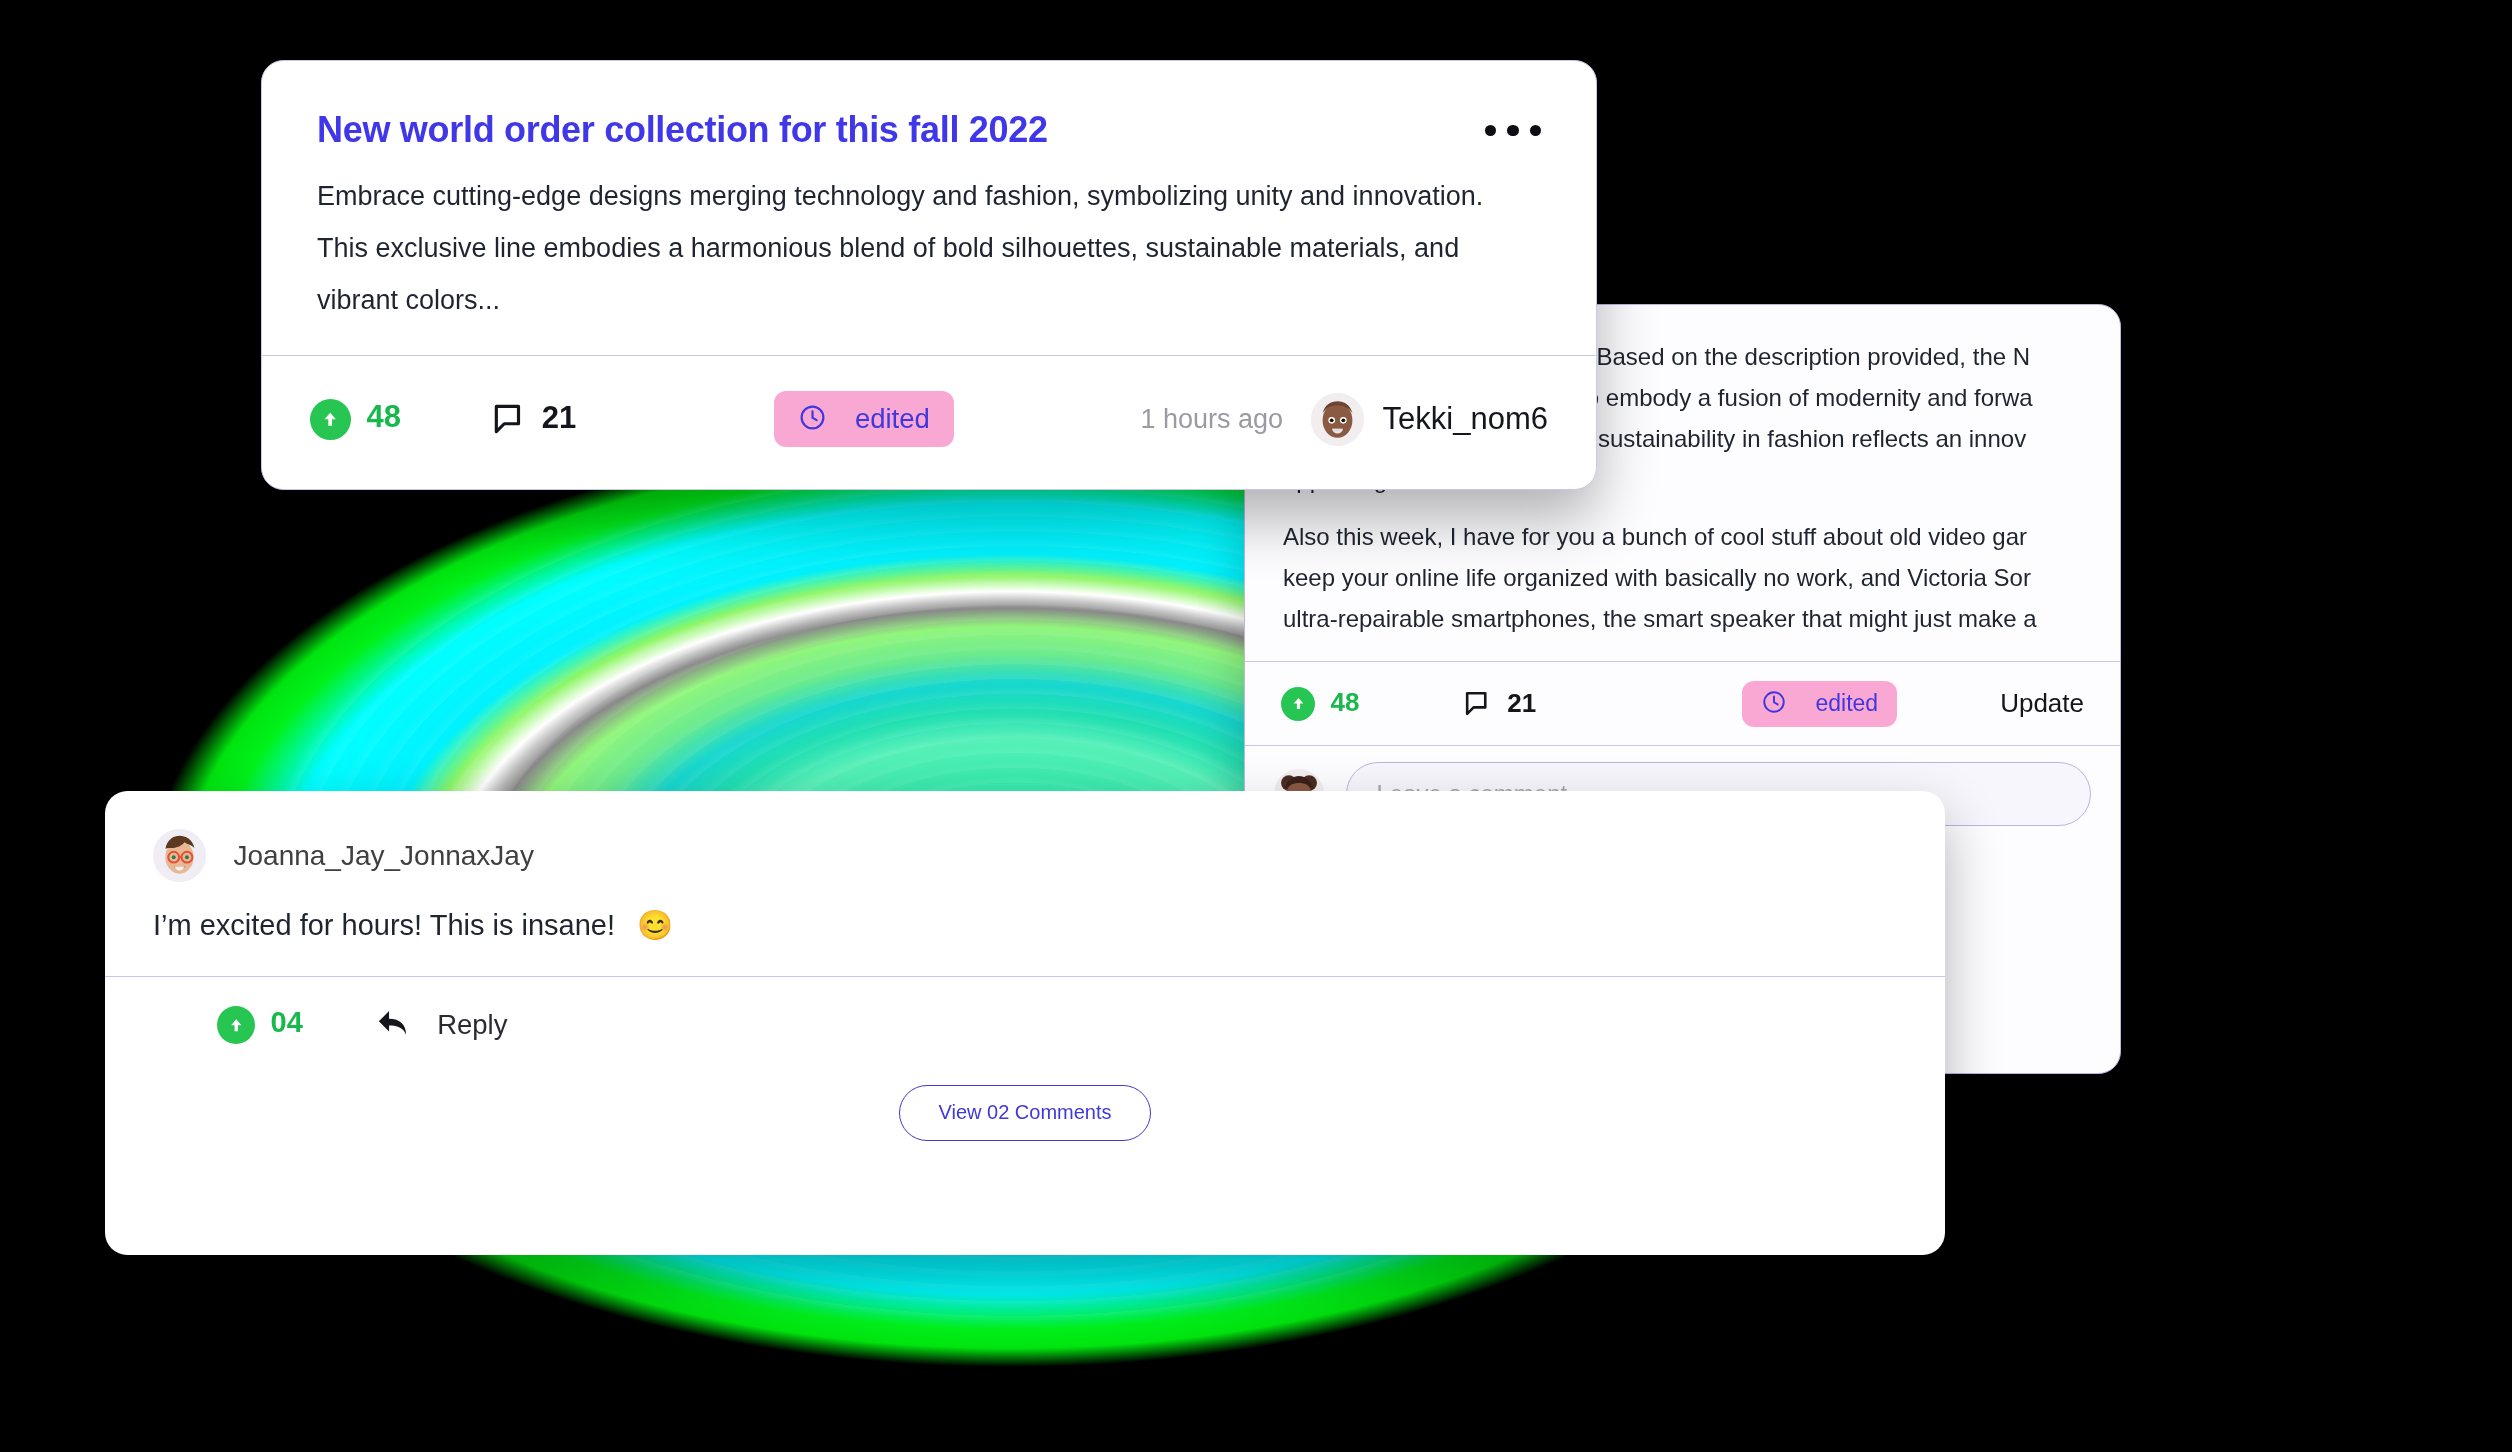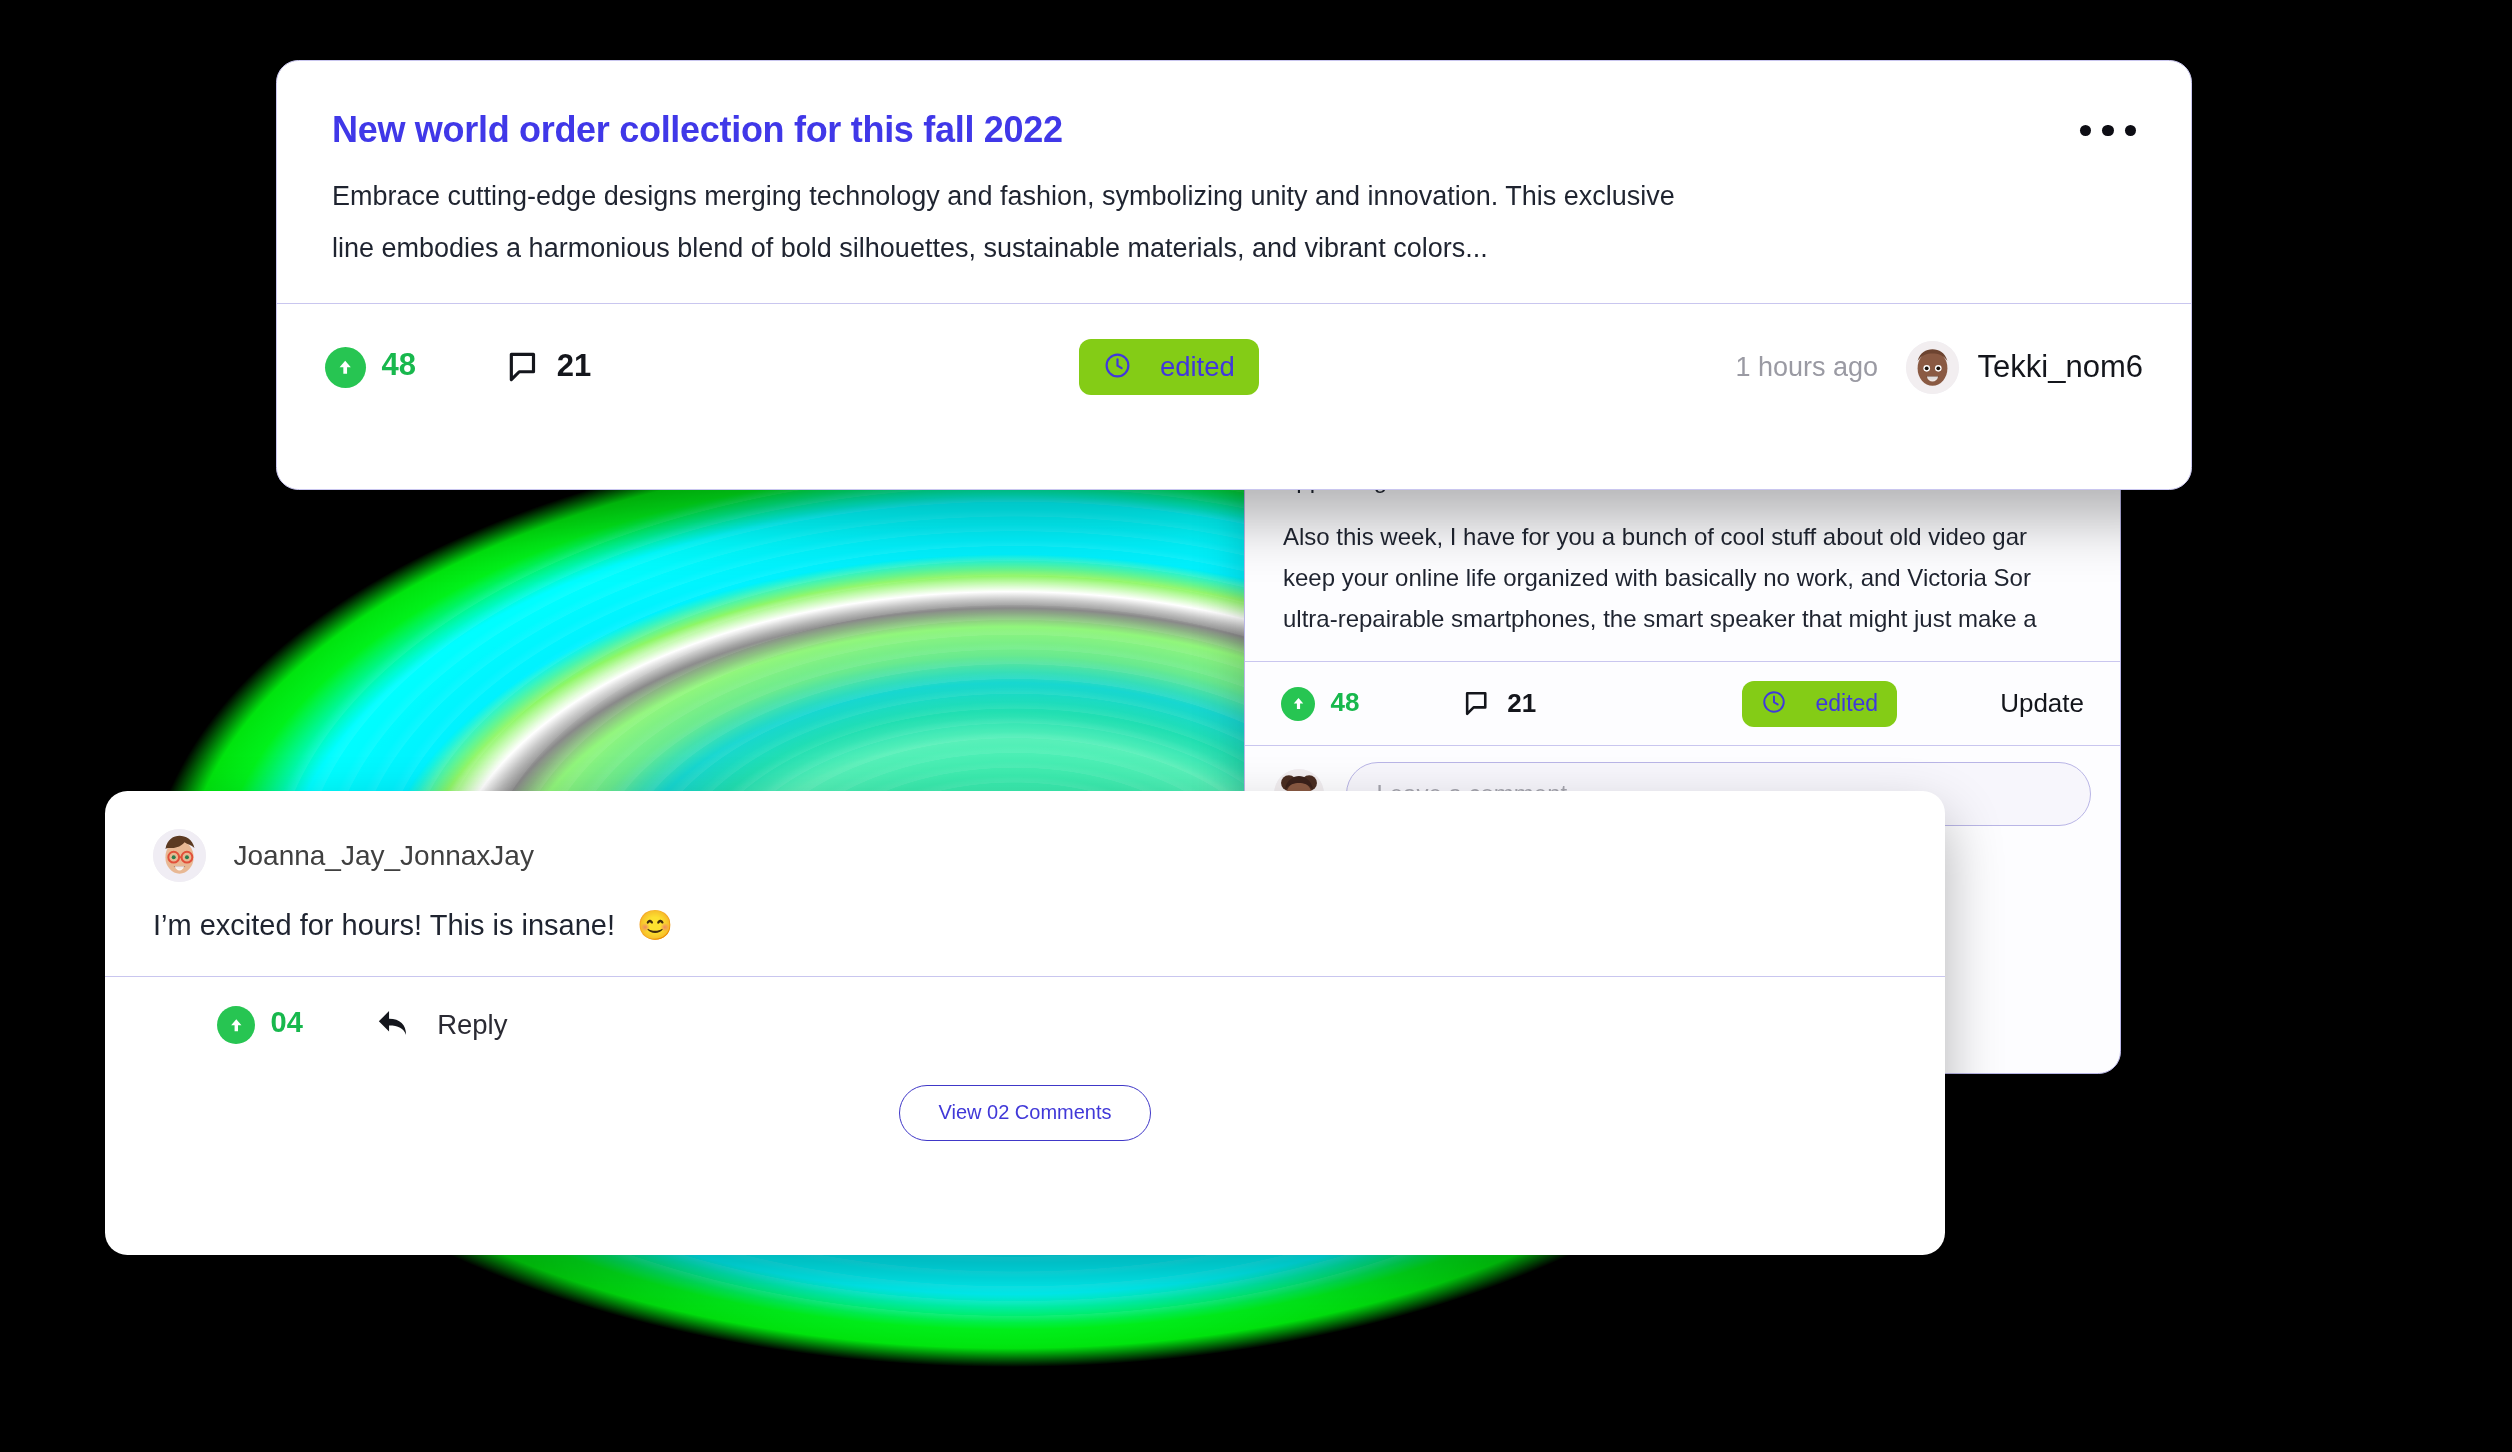--- a/index.html
+++ b/index.html
@@ -91,21 +91,21 @@
     width:34px; height:34px; border-radius:50%;
     background:#27c552; display:flex; align-items:center; justify-content:center;
     flex:none;
   }
   .upvote-pill svg{ display:block; }
   .up-count{ font-size:26px; color:#18b84d; font-weight:700; margin-left:15.5px; }
   .cmt-icon{ width:31px; height:31px; flex:none; }
   .cmt-count{ font-size:26px; color:#14161c; font-weight:700; margin-left:13.8px; }
   .edited-badge{
     display:flex; align-items:center; gap:28px;
-    background:#84cc16; border-radius:12px; padding:8.6px 19px;margin-left:11px;
+    background:#f9a8d4; border-radius:12px; padding:8.6px 19px;margin-left:11px;
   }
   .edited-badge .lbl{ font-size:23px; color:#4038dd; font-weight:400; }
   .meta-time{ font-size:23px; color:#9a9aa3; }
   .avatar{
     border-radius:50%; background:#f0edf2; flex:none;
     display:block; overflow:hidden;
   }
   .author-name{ font-size:26px; color:#14161c; }
 
   #bg-card .commentbar{
@@ -113,22 +113,22 @@
     padding:0 29px; height:95px;
   }
   #bg-card .commentbox{
     flex:1; height:64px; border:0.9px solid #b9b5e6; border-radius:32px;
     background:#f7f6fc; display:flex; align-items:center; padding:0 29px;
   }
   #bg-card .commentbox .ph{ font-size:24px; color:#a5a5ae; }
 
   
   #main-card{
-    left:276px; top:60px;
-    width:1916px; height:430px;
+    left:261px; top:60px;
+    width:1336px; height:430px;
     border:0.9px solid #c9c6ef;
     box-shadow:0 29px 60px rgba(0,0,0,.30);
     overflow:hidden;
     z-index:8;
   }
   #main-card .head{
     display:flex; align-items:flex-start; justify-content:space-between;
     padding:48px 55px 0 55px;
   }
   #main-card .title{

